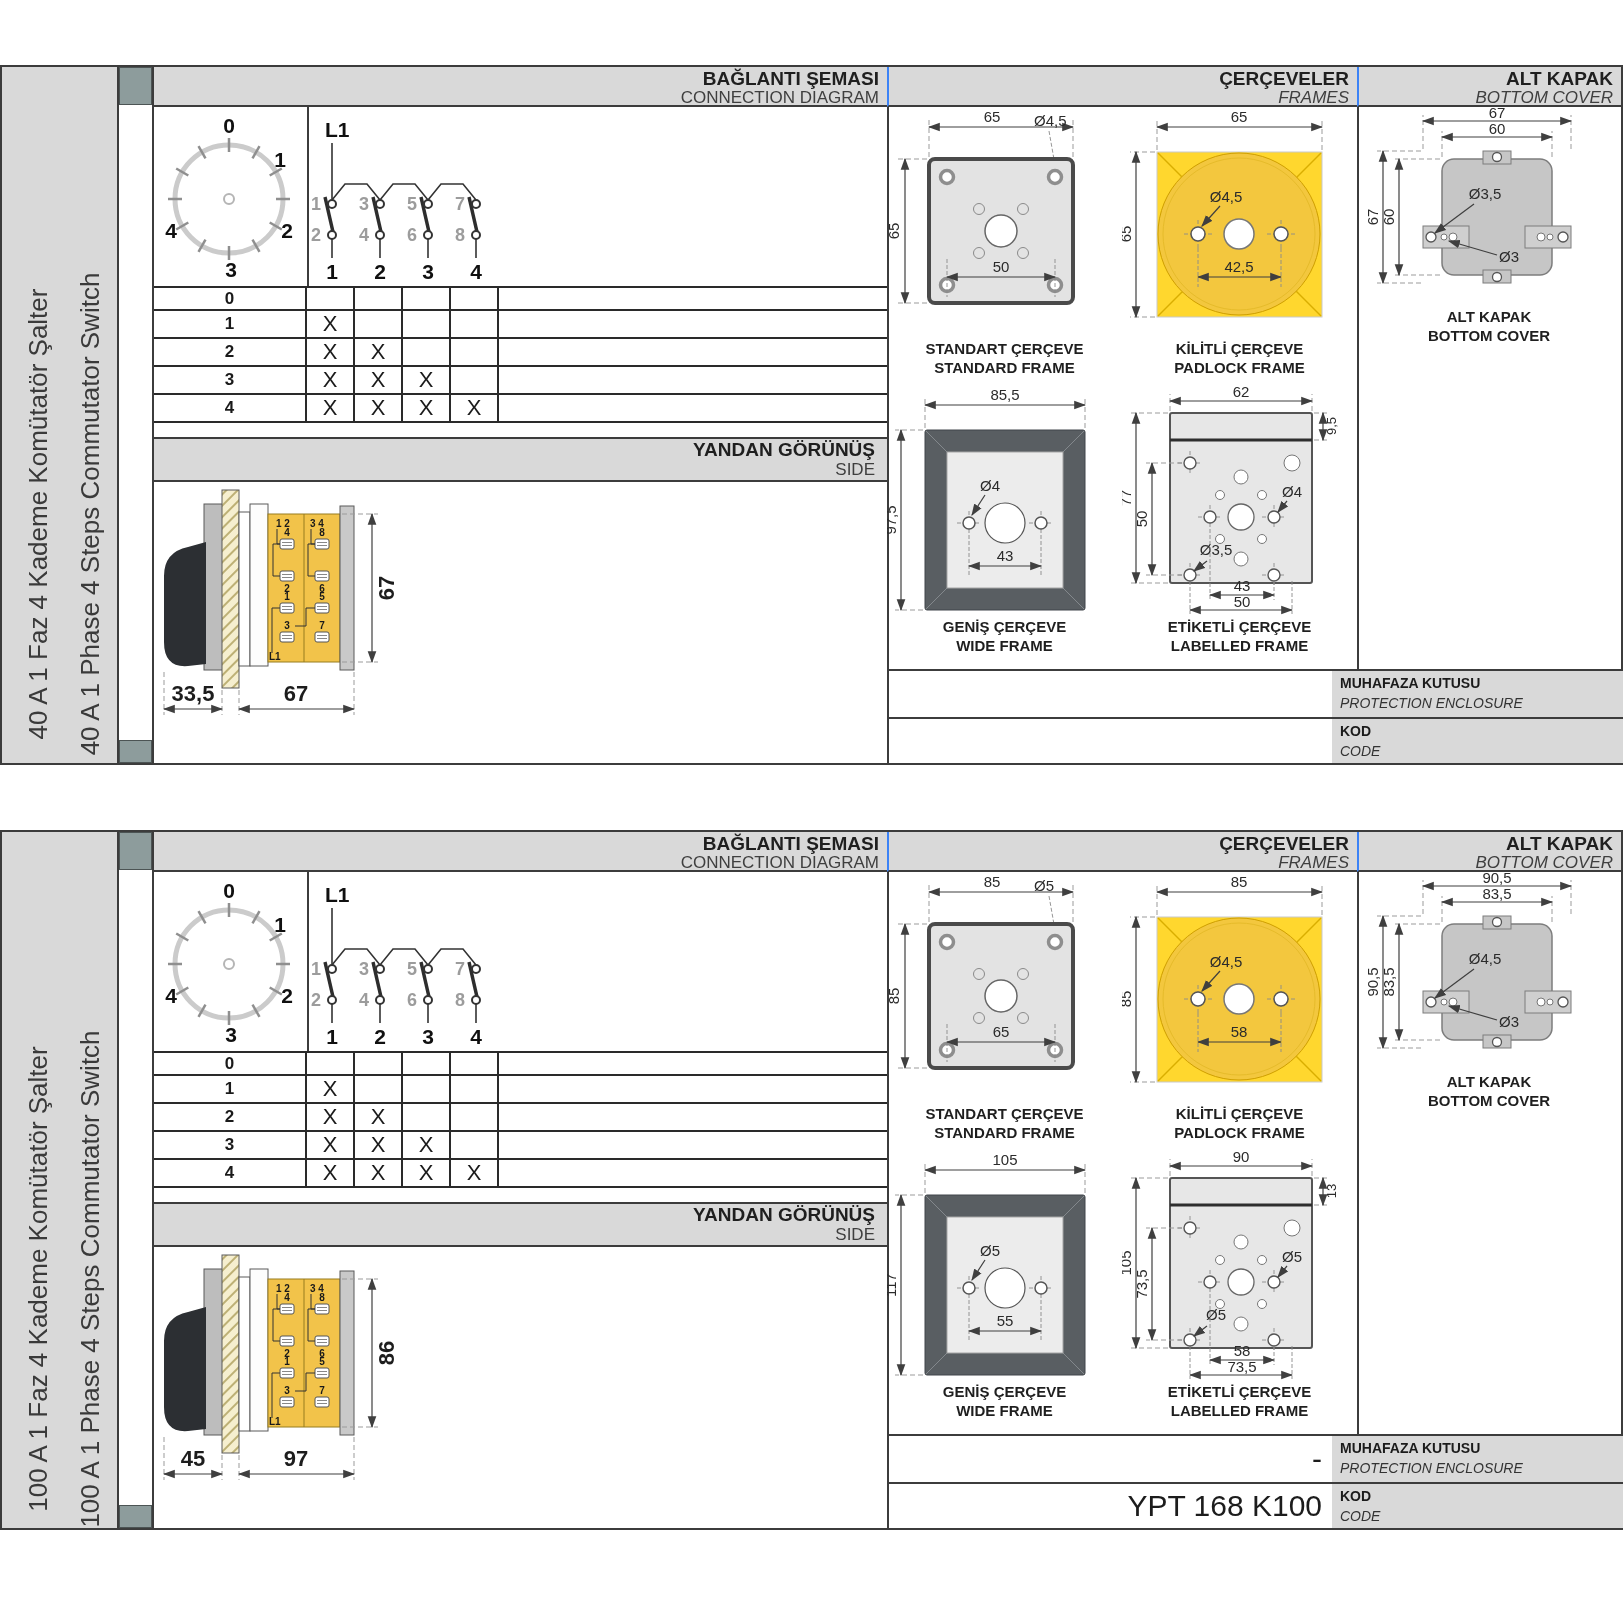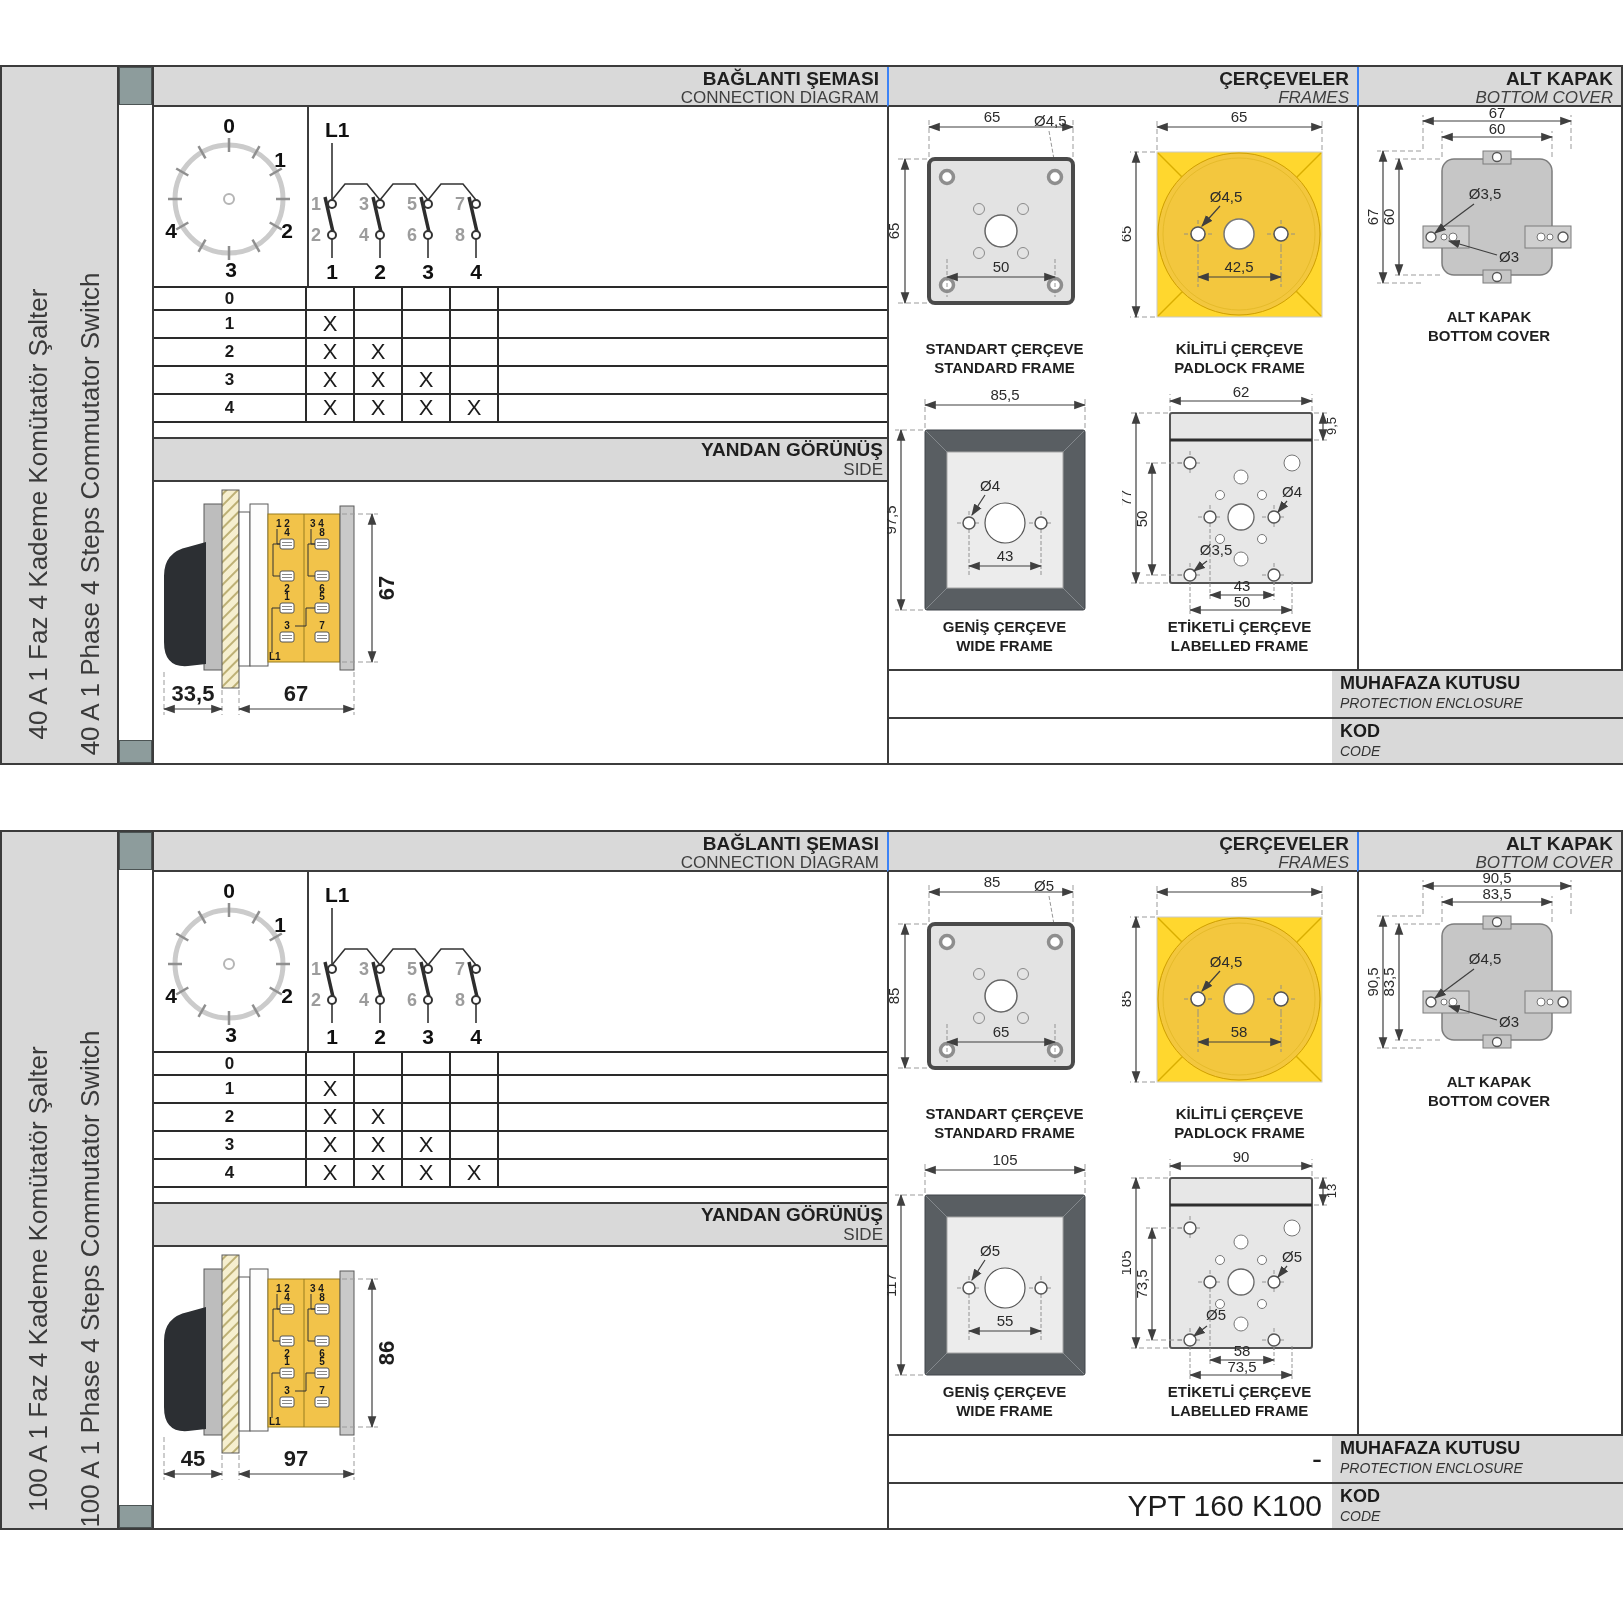--- a/index.html
+++ b/index.html
@@ -9,34 +9,34 @@
   .sidecol{position:absolute;left:0;top:0;width:115px;height:696px;background:#d9d9d9;border-right:2px solid #3c3c3c}
   .vlabel{position:absolute;white-space:nowrap;font-size:26px;color:#3a3a3a;transform:translate(-50%,-50%) rotate(-90deg)}
   .tabsq{position:absolute;left:117px;width:33px;background:#8d9c9c;border:1px solid #4c5454;box-sizing:border-box}
   .vl{position:absolute;background:#3c3c3c;width:2px}
   .hl{position:absolute;background:#3c3c3c;height:2px}
   .hdr{position:absolute;top:0;height:40px;background:#d9d9d9;border-bottom:2px solid #3c3c3c;box-sizing:border-box;text-align:right;padding-right:8px}
   .hdr .l1{font-weight:bold;font-size:19px;line-height:21px;color:#1f1f1f;padding-top:1px}
   .hdr .l2{font-size:17px;line-height:17px;color:#3f3f3f}
   .bl{border-left:2px solid #3b82f6}
   .it{font-style:italic}
-  .band{position:absolute;left:152px;top:370px;width:733px;height:45px;background:#d9d9d9;border-top:2px solid #3c3c3c;border-bottom:2px solid #3c3c3c;box-sizing:border-box;text-align:right;padding-right:4px}
+  .band{position:absolute;left:152px;top:370px;width:733px;height:45px;background:#d9d9d9;border-top:2px solid #3c3c3c;border-bottom:2px solid #3c3c3c;box-sizing:border-box;text-align:right;padding-right:12px}
   .band .l1{font-weight:bold;font-size:19px;line-height:22px;color:#1f1f1f}
   .band .l2{font-size:17px;line-height:17px;color:#3f3f3f}
   table.steps{position:absolute;left:152px;top:219px;width:733px;height:116px;border-collapse:collapse;table-layout:fixed}
   table.steps td{border-top:2px solid #2a2a2a;padding:0;text-align:center;height:21px;font-weight:bold;font-size:17px;color:#1a1a1a}
   table.steps tr:last-child td{border-bottom:2px solid #2a2a2a}
   td.lb{width:151px;border-right:2px solid #2a2a2a}
   td.xc{width:46px;border-right:2px solid #2a2a2a;font-weight:400 !important;font-size:22px !important;font-family:"Liberation Sans",sans-serif}
   td.fc{border-right:none}
   .cap{position:absolute;text-align:center;color:#1f1f1f}
   .cap div{font-weight:bold;font-size:15px;line-height:19px}
   .codeval{position:absolute;text-align:right;font-size:30px;color:#1c1c1c;padding-right:8px;box-sizing:border-box}
   .elabel{position:absolute;background:#d9d9d9;padding:2px 0 0 8px;box-sizing:border-box}
-  .elabel .l1{font-weight:bold;font-size:18px;line-height:21px;color:#1b1b1b}
+  .elabel .l1{font-weight:bold;font-size:14px;line-height:21px;color:#1b1b1b}
   .elabel .l2{font-style:italic;font-size:14px;line-height:18px;color:#333}
   
   .dt{font:500 15px "Liberation Sans",sans-serif;fill:#2b2b2b}
   .dts{font:500 13px "Liberation Sans",sans-serif;fill:#2b2b2b}
   .dtb{font:700 22px "Liberation Sans",sans-serif;fill:#1d1d1d}
   .gnum{font:700 18px "Liberation Sans",sans-serif;fill:#9c9c9c}
   .bnum{font:700 21px "Liberation Sans",sans-serif;fill:#101010}
   .tiny{font:700 10px "Liberation Sans",sans-serif;fill:#1a1a1a}
   .dim{stroke:#3f3f3f;stroke-width:1.2;fill:none}
   .ext{stroke:#9b9b9b;stroke-width:1;stroke-dasharray:5 3;fill:none}
@@ -913,20 +913,20 @@
     <div>BOTTOM COVER</div>
   </div>
 
   <div class="hl" style="left:885px;top:602px;width:736px"></div>
   <div class="codeval" style="left:885px;top:604px;width:443px;height:46px;line-height:46px">-</div>
   <div class="elabel" style="left:1330px;top:604px;width:291px;height:46px">
     <div class="l1">MUHAFAZA KUTUSU</div>
     <div class="l2">PROTECTION ENCLOSURE</div>
   </div>
   <div class="hl" style="left:885px;top:650px;width:736px"></div>
-  <div class="codeval" style="left:885px;top:652px;width:443px;height:44px;line-height:44px">YPT 160 K100</div>
+  <div class="codeval" style="left:885px;top:652px;width:443px;height:44px;line-height:44px">YPT 168 K100</div>
   <div class="elabel" style="left:1330px;top:652px;width:291px;height:44px">
     <div class="l1">KOD</div>
     <div class="l2">CODE</div>
   </div>
 </div>
 
 </div>
 
 </body></html>

